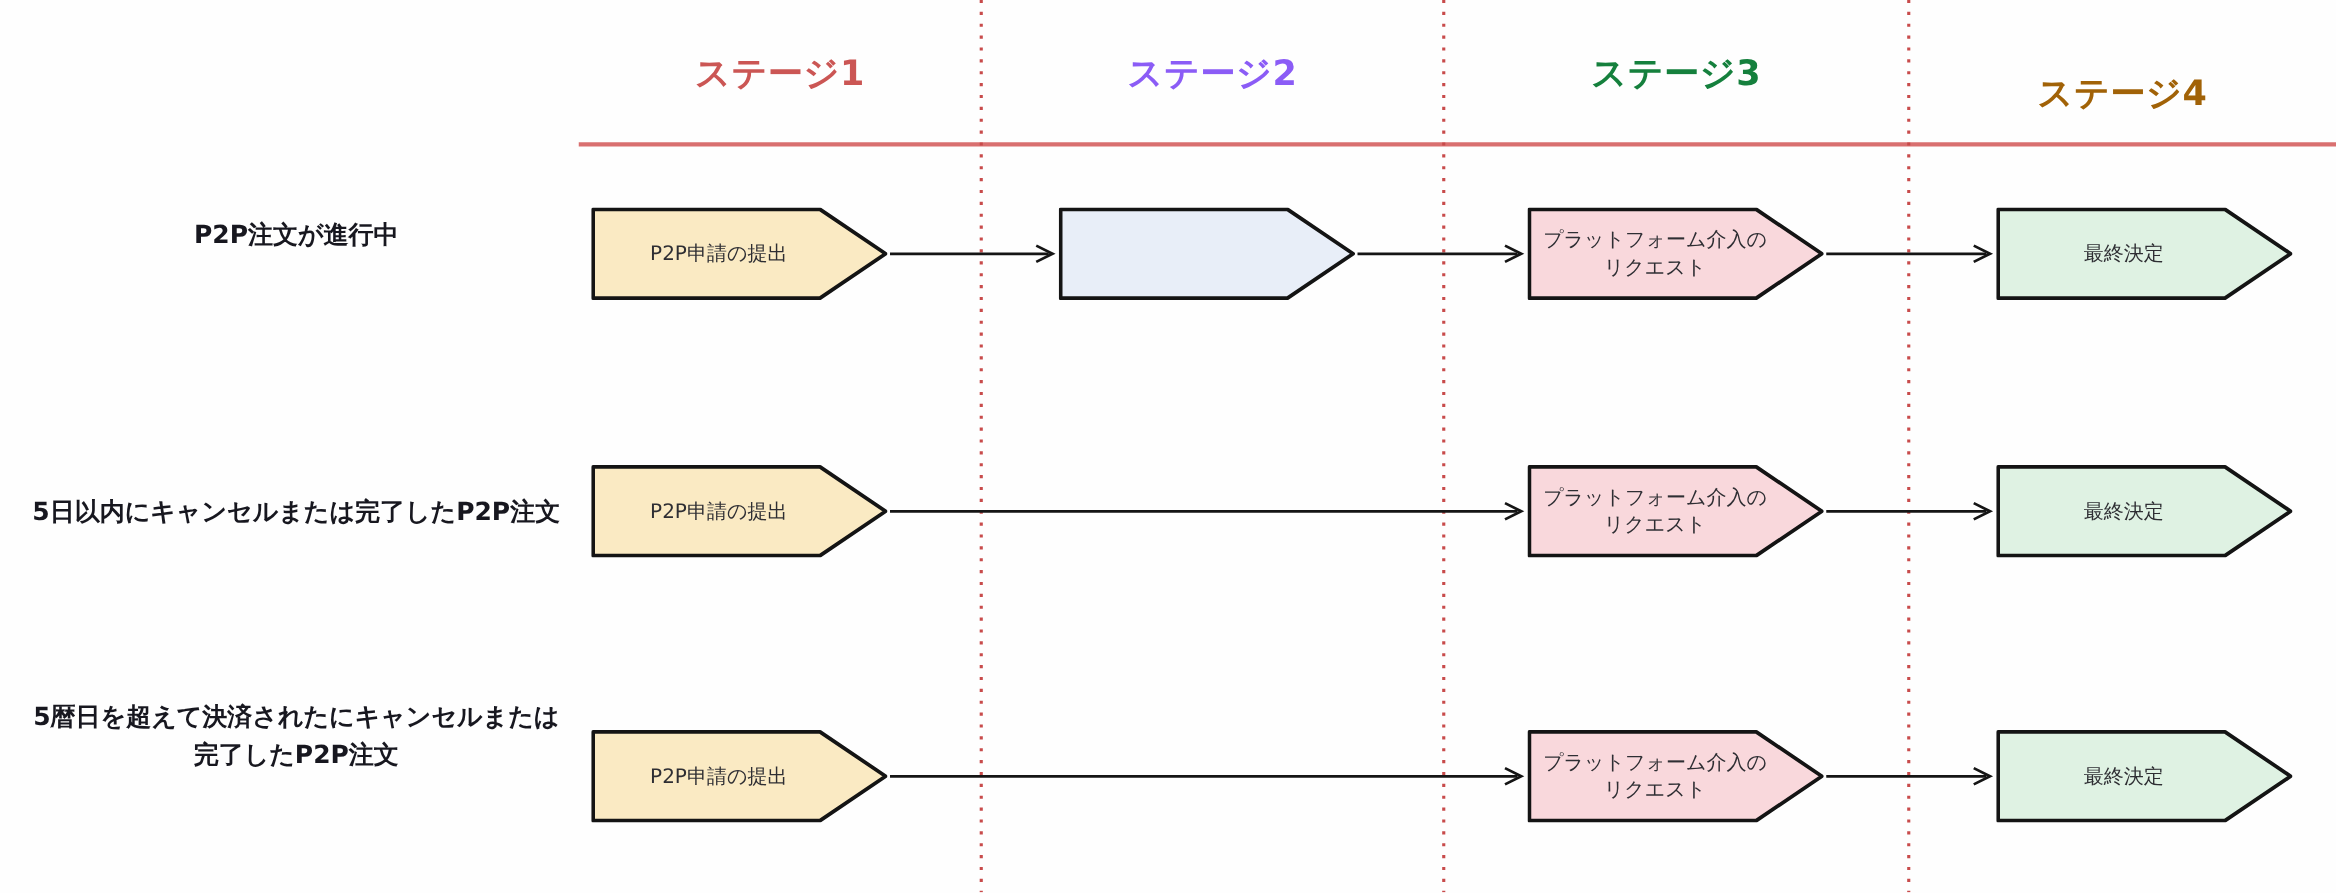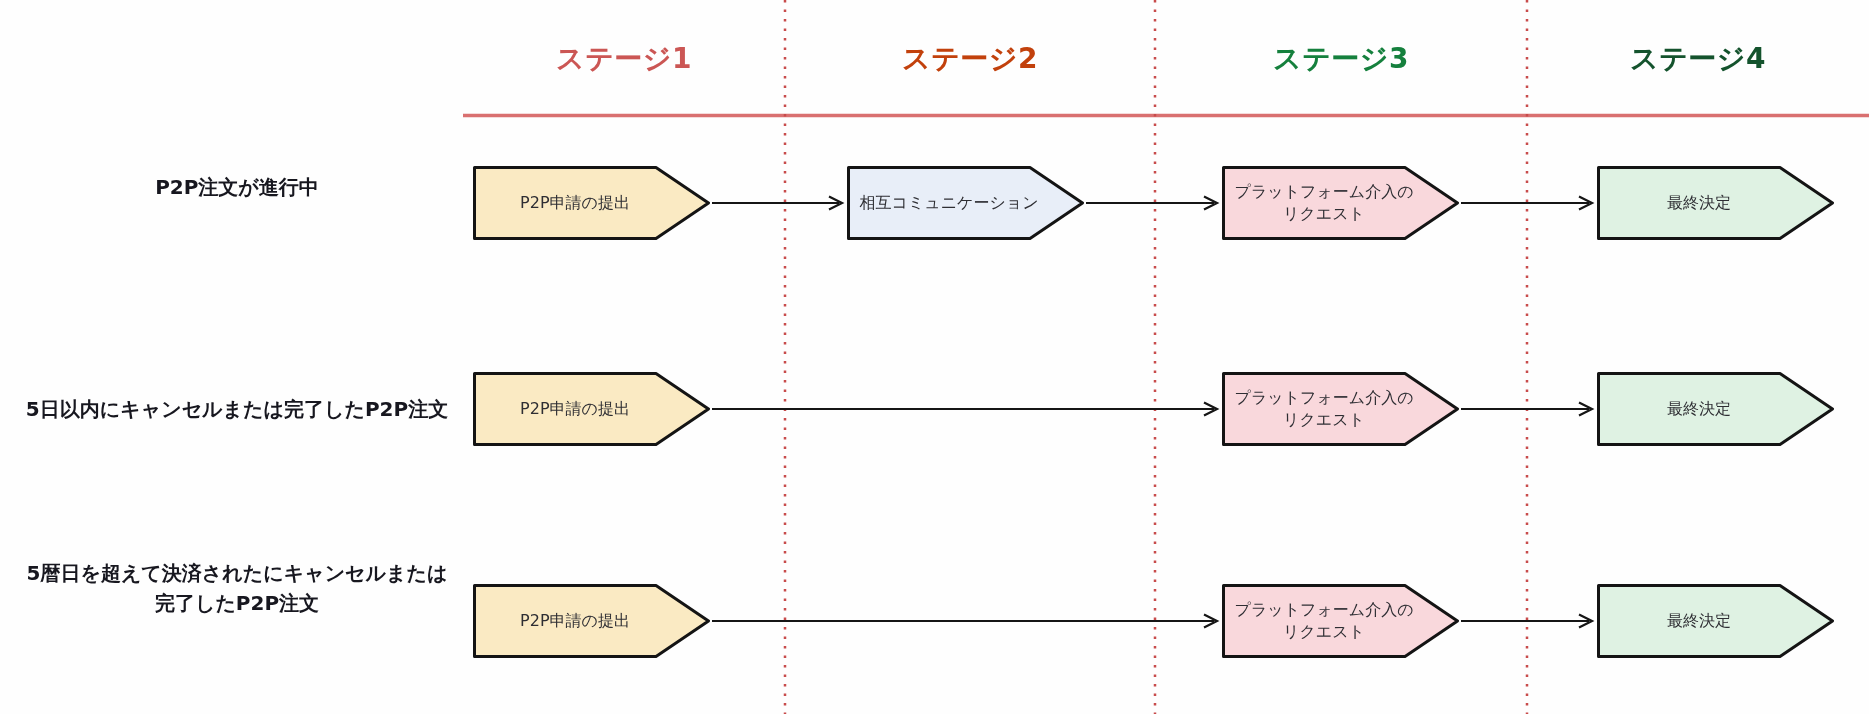--- a/index.html
+++ b/index.html
@@ -49,37 +49,36 @@
       <polyline points="1204,402.5 1217,409 1204,415.5" fill="none" stroke="#151515" stroke-width="2.2"></polyline>
       <line x1="1461" y1="409" x2="1589" y2="409" stroke="#151515" stroke-width="2.2"></line>
       <polyline points="1579,402.5 1592,409 1579,415.5" fill="none" stroke="#151515" stroke-width="2.2"></polyline>
       <line x1="712" y1="621" x2="1214" y2="621" stroke="#151515" stroke-width="2.2"></line>
       <polyline points="1204,614.5 1217,621 1204,627.5" fill="none" stroke="#151515" stroke-width="2.2"></polyline>
       <line x1="1461" y1="621" x2="1589" y2="621" stroke="#151515" stroke-width="2.2"></line>
       <polyline points="1579,614.5 1592,621 1579,627.5" fill="none" stroke="#151515" stroke-width="2.2"></polyline>
     </svg>
   <div id="headers-layer">
       <div class="stage-header" style="left: 454px; color: rgb(203, 86, 84);">ステージ1</div>
-      <div class="stage-header" style="left: 800px; color: #c2410c;">ステージ2</div>
+      <div class="stage-header" style="left: 800px; color: #8b5cf6;">ステージ2</div>
       <div class="stage-header" style="left: 1171px; color: #15803d;">ステージ3</div>
-      <div class="stage-header" style="left: 1528px; color: #14532d;">ステージ4</div>
+      <div class="stage-header" style="left: 1528px; color: #a16207; margin-top: 16px;">ステージ4</div>
     </div>
   <div id="rows-layer">
       <div class="row-label" style="left: 22px; top: 142px; height: 90px;">P2P注文が進行中</div>
       <div class="flow-shape" style="left: 473px; top: 166px;">
         <svg width="237" height="74" viewBox="0 0 237 74">
           <path d="M1.5 1.5 L183 1.5 L235.5 37 L183 72.5 L1.5 72.5 Z" fill="#FAEAC3" stroke="#141414" stroke-width="3" stroke-linejoin="round"></path>
         </svg>
         <div class="shape-label">P2P申請の提出</div>
       </div>
       <div class="flow-shape" style="left: 847px; top: 166px;">
         <svg width="237" height="74" viewBox="0 0 237 74">
           <path d="M1.5 1.5 L183 1.5 L235.5 37 L183 72.5 L1.5 72.5 Z" fill="#E8EEF8" stroke="#141414" stroke-width="3" stroke-linejoin="round"></path>
         </svg>
-        <div class="shape-label">相互コミュニケーション</div>
       </div>
       <div class="flow-shape" style="left: 1222px; top: 166px;">
         <svg width="237" height="74" viewBox="0 0 237 74">
           <path d="M1.5 1.5 L183 1.5 L235.5 37 L183 72.5 L1.5 72.5 Z" fill="#F9D8DC" stroke="#141414" stroke-width="3" stroke-linejoin="round"></path>
         </svg>
         <div class="shape-label">プラットフォーム介入のリクエスト</div>
       </div>
       <div class="flow-shape" style="left: 1597px; top: 166px;">
         <svg width="237" height="74" viewBox="0 0 237 74">
           <path d="M1.5 1.5 L183 1.5 L235.5 37 L183 72.5 L1.5 72.5 Z" fill="#DFF2E3" stroke="#141414" stroke-width="3" stroke-linejoin="round"></path>

